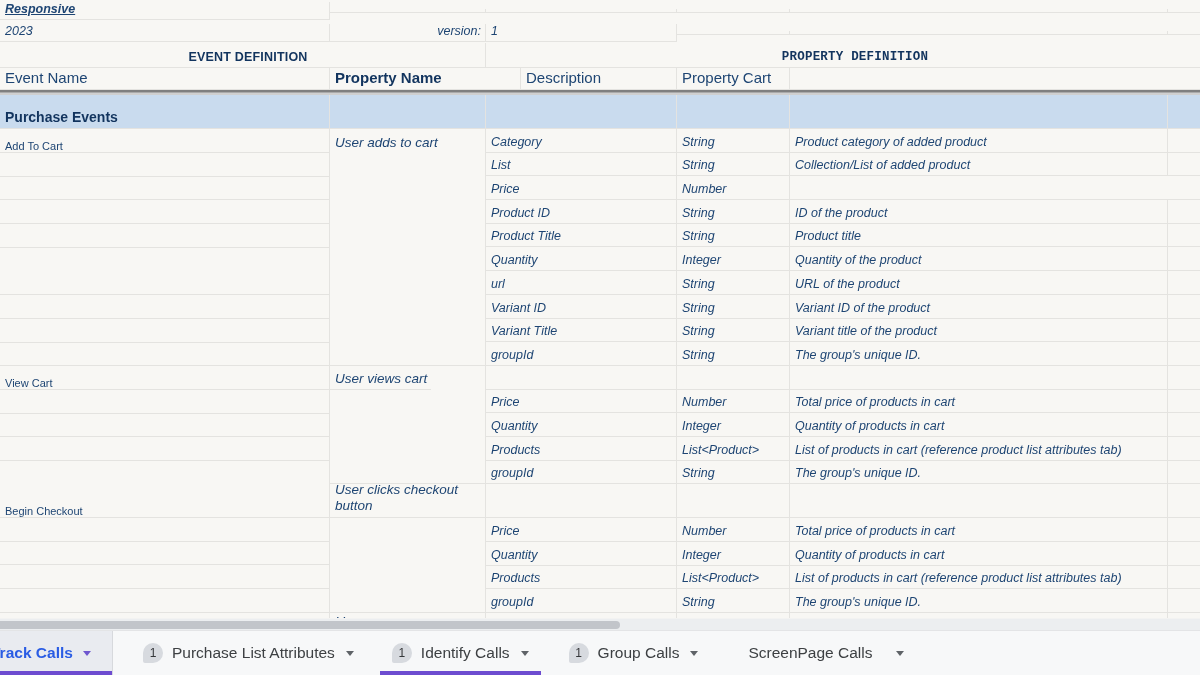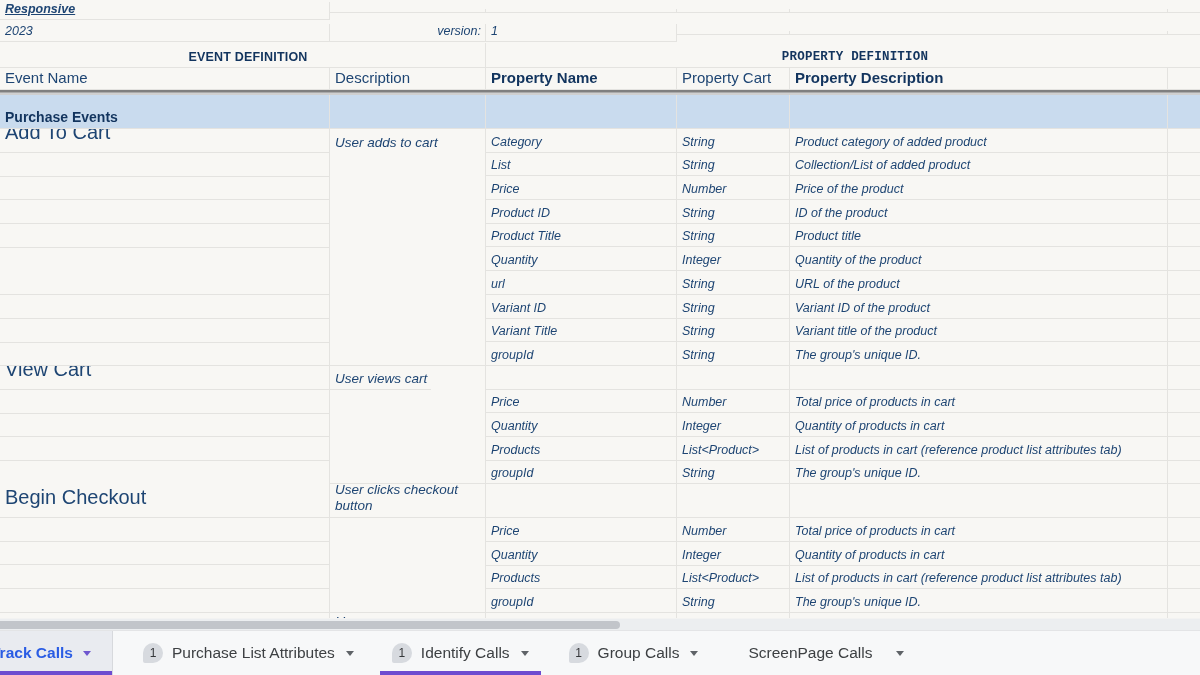--- a/index.html
+++ b/index.html
@@ -42,22 +42,22 @@
     background:linear-gradient(180deg,#7f7f7f 0 2px,#aaaaaa 2px 3px,#cfcfcf 3px 5px); }
 
   .grouprow{ height:34px; }
   .grouprow .cell{ background:var(--blue-row); font-weight:bold; font-size:14px; color:var(--navy-dark); }
 
   
   .block{ display:flex; width:100%; }
   .colA{ width:var(--wA); border-right:1px solid var(--line); display:flex; flex-direction:column; }
   .colB{ width:var(--wB); border-right:1px solid var(--line); border-bottom:1px solid var(--line);
          display:flex; flex-direction:row; overflow:hidden; }
-  .firstA{ height:var(--rh); display:flex; align-items:flex-end; padding:0 4px 8px 5px;
-           font-size:20px; border-bottom:1px solid var(--line); white-space:nowrap; overflow:hidden; }
+  .firstA{ height:var(--rh); display:flex; align-items:flex-end; padding:0 4px 0 5px;
+           font-size:11px; border-bottom:1px solid var(--line); white-space:nowrap; overflow:hidden; }
   .firstA.tall{ height:34px; }
   .rowlines{ flex:1;
     background:repeating-linear-gradient(180deg, transparent 0 22.7px, var(--line) 22.7px 23.7px); }
   .descfirst{ height:var(--rh); display:flex; align-items:flex-end; padding:0 4px 3px 5px;
               font-size:13.5px; font-style:italic; }
   .descfirst.tall{ height:34px; align-items:flex-end; white-space:normal; line-height:16px;
                    border-bottom:1px solid var(--line); }
   .descfirst.bordered{ border-bottom:1px solid var(--line); }
   .descfill{ flex:1; }
   .props{ flex:1; display:flex; flex-direction:column;font-style:italic; }
@@ -120,24 +120,23 @@
       <div class="cell cf"></div>
     </div>
 
     <div class="row sectionrow" style="height:25px">
       <div class="cell merged-ab">EVENT DEFINITION</div>
       <div class="cell merged-cf">PROPERTY DEFINITION</div>
     </div>
 
     <div class="row headrow" style="height:22px">
       <div class="cell ca">Event Name</div>
+      <div class="cell cc b">Property Name</div>
       <div class="cell cb">Description</div>
-      <div class="cell cc b">Property Name</div>
       <div class="cell cd">Property Cart</div>
-      <div class="cell ce b">Property Description</div>
       <div class="cell cf"></div>
     </div>
 
     <div class="freeze"></div>
 
     <div class="row grouprow">
       <div class="cell ca">Purchase Events</div>
       <div class="cell cb"></div>
       <div class="cell cc"></div>
       <div class="cell cd"></div>
@@ -166,21 +165,20 @@
           <div class="prow">
             <div class="cell cc">List</div>
             <div class="cell cd">String</div>
             <div class="cell ce">Collection/List of added product</div>
             <div class="cell cf"></div>
           </div>
 
           <div class="prow">
             <div class="cell cc">Price</div>
             <div class="cell cd">Number</div>
-            <div class="cell ce">Price of the product</div>
             <div class="cell cf"></div>
           </div>
 
           <div class="prow">
             <div class="cell cc">Product ID</div>
             <div class="cell cd">String</div>
             <div class="cell ce">ID of the product</div>
             <div class="cell cf"></div>
           </div>
 

